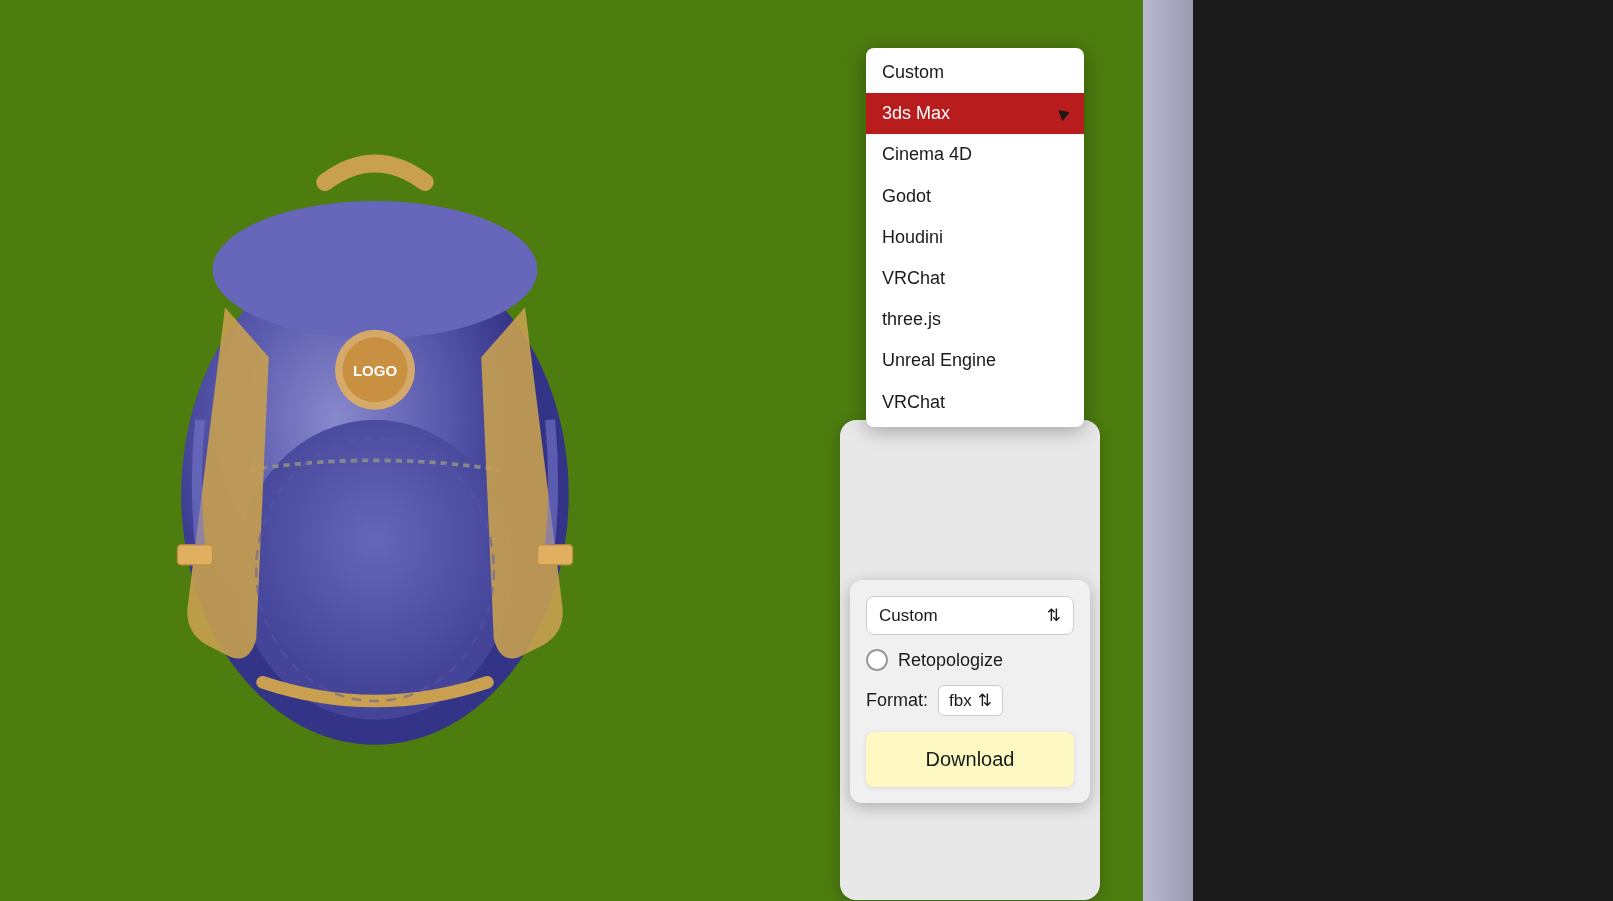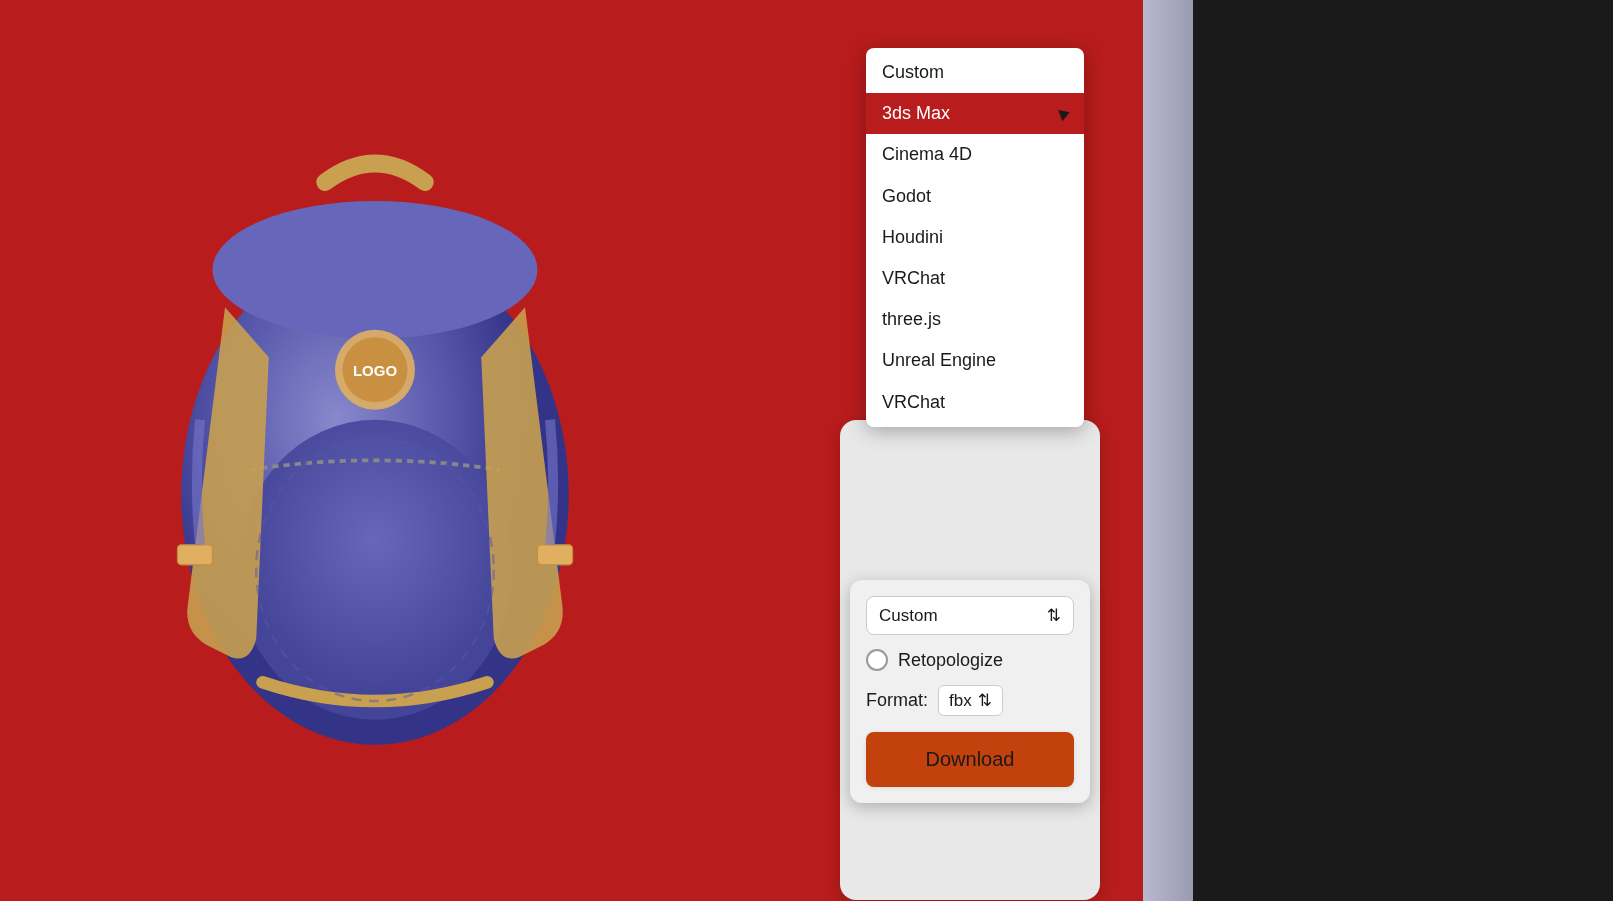--- a/index.html
+++ b/index.html
@@ -16,21 +16,21 @@
       position: relative;
       background: #2a2a2a;
     }
 
     .background-left {
       position: absolute;
       left: 0;
       top: 0;
       width: 1190px;
       height: 901px;
-      background: #b91c1c;
+      background: #4d7c0f;
       overflow: hidden;
     }
 
     .backpack-image {
       position: absolute;
       left: 0;
       top: 0;
       width: 750px;
       height: 901px;
       display: flex;
@@ -173,21 +173,21 @@
     }
 
     .format-selector span {
       font-size: 17px;
       color: #1a1a1a;
     }
 
     .download-button {
       width: 100%;
       padding: 16px;
-      background: #c2410c;
+      background: #fef9c3;
       border: none;
       border-radius: 8px;
       font-size: 20px;
       font-weight: 500;
       color: #1a1a1a;
       cursor: pointer;
       text-align: center;
       box-shadow: 0 1px 4px rgba(0,0,0,0.1);
     }
 

